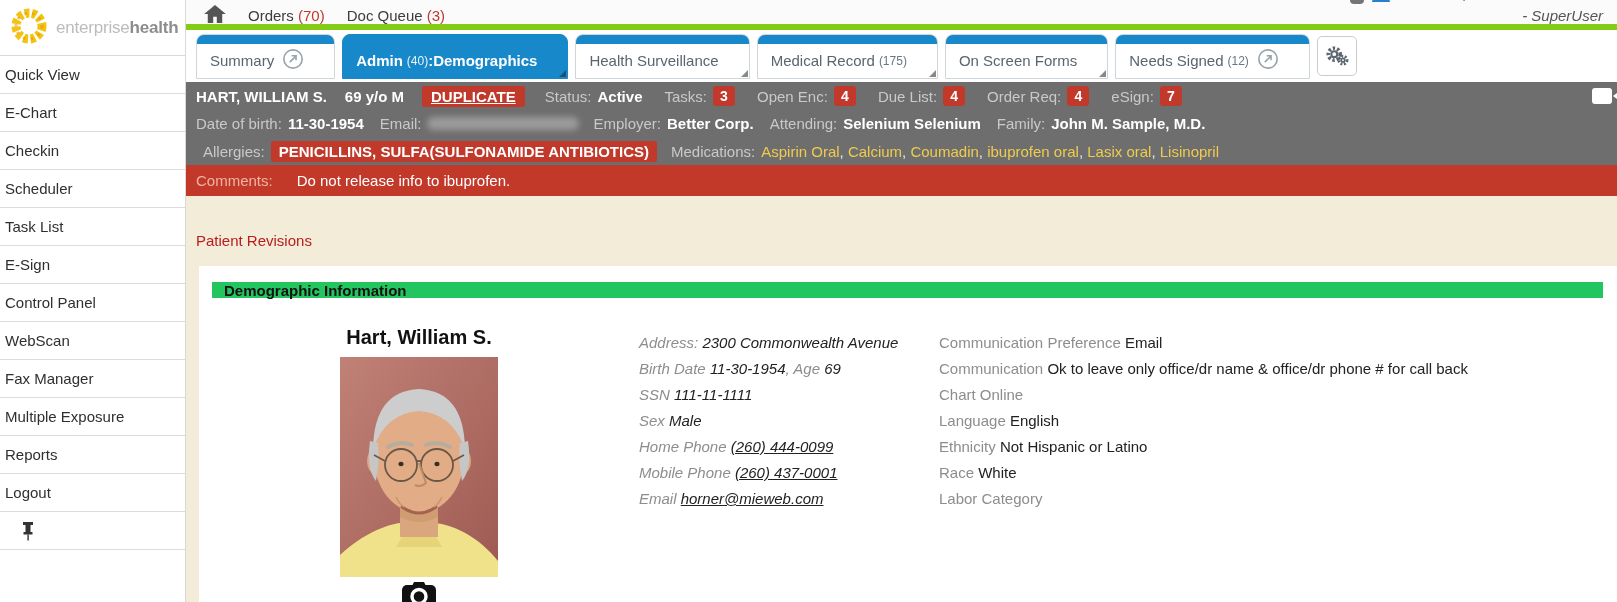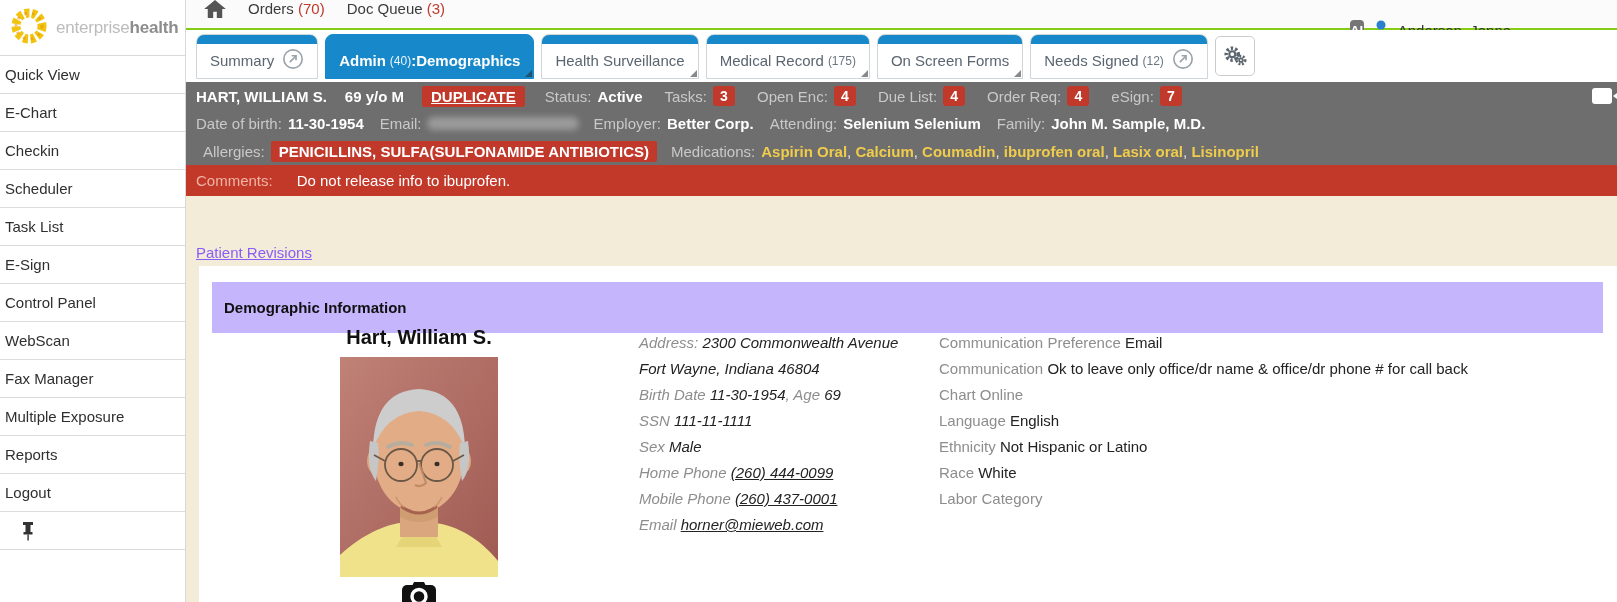--- a/index.html
+++ b/index.html
@@ -9,37 +9,37 @@
   
   .logo-block{position:absolute;left:0;top:0;width:186px;height:56px;background:#fff;
     border-bottom:1px solid #d9d9d9;border-right:1px solid #d9d9d9;display:flex;align-items:center;box-sizing:border-box;}
   .logo-sun{margin:0 6px 0 8px;}
   .logo-text{font-size:17px;letter-spacing:-0.2px;white-space:nowrap;}
   .logo-text .w1{color:#bcbcbc;}
   .logo-text .w2{color:#8d8d8d;font-weight:bold;}
 
   
   .top-header{position:absolute;left:186px;top:0;right:0;height:30px;background:#fbfbfb;
-    border-bottom:2px solid #84cc16;display:flex;align-items:flex-start;box-sizing:border-box;}
+    border-bottom:6px solid #84cc16;display:flex;align-items:flex-end;box-sizing:border-box;}
   .home-btn{margin-left:18px;display:flex;align-items:center;cursor:pointer;}
   .nav-item{margin-left:22px;font-size:15px;color:#3c3c3c;cursor:pointer;white-space:nowrap;}
   .nav-count{color:#c0392b;}
   .header-right{margin-left:auto;display:flex;align-items:center;margin-right:14px;gap:7px;}
   .ai-badge{background:#757575;color:#fff;font-weight:bold;font-size:13px;border-radius:4px;
     width:14px;height:21px;display:flex;align-items:center;justify-content:center;}
   .user-name{font-size:15px;color:#333;}
   .user-role{font-size:15px;color:#555;font-style:italic;margin-left:4px;margin-top:44px;}
 
   
   .tabbar{position:absolute;left:186px;top:30px;right:0;height:52px;background:#fff;
     display:flex;align-items:flex-start;padding-left:10px;box-sizing:border-box;}
   .tab{position:relative;margin-top:4px;margin-right:7px;height:45px;box-sizing:border-box;
     border:1px solid #cfd6da;border-radius:8px 8px 0 0;
     background:linear-gradient(#1788c9 0,#1788c9 9px,#ffffff 9px);
-    display:flex;align-items:center;padding:8px 13px 0 13px;cursor:pointer;white-space:nowrap;}
+    display:flex;align-items:center;padding:8px 30px 0 13px;cursor:pointer;white-space:nowrap;}
   .tab .t-label{font-size:15px;color:#5a6570;}
   .tab .t-count{font-size:12px;color:#6a7680;margin-left:4px;}
   .tab.active{background:#1788c9;border-color:#1788c9;}
   .tab.active .t-label,.tab.active .t-suffix{color:#fff;font-weight:bold;font-size:15px;}
   .tab.active .t-count{color:#eaf4fb;font-weight:normal;}
   .t-suffix{font-size:15px;}
   .fold{position:absolute;right:1px;bottom:1px;width:0;height:0;
     border-left:7px solid transparent;border-bottom:7px solid rgba(40,40,40,0.55);}
   .circle-arrow{margin-left:8px;flex:0 0 auto;}
   .gear-btn{margin-top:6px;width:38px;height:38px;border:1px solid #ccc;border-radius:5px;background:#fff;
@@ -54,43 +54,43 @@
   .b-val{color:#fff;font-weight:600;}
   .p-name{font-weight:bold;margin-right:18px;}
   .p-age{font-weight:600;margin-right:18px;}
   .dup-box{background:#c0392b;color:#fff;text-decoration:underline;font-weight:600;
     padding:2px 9px;border-radius:2px;margin-right:20px;cursor:pointer;}
   .stat-group{margin-right:22px;display:flex;align-items:center;}
   .badge{background:#c0392b;color:#fff;font-weight:bold;border-radius:3px;padding:2px 6px;
     font-size:14px;min-width:10px;text-align:center;cursor:pointer;}
   .video-icon{position:absolute;right:-7px;top:4px;}
   .allergy-box{background:#c0392b;color:#fff;font-weight:600;padding:2px 8px;border-radius:2px;margin-right:14px;}
-  .med-link{color:#f0cc4c;font-weight:700;cursor:pointer;}
+  .med-link{color:#f0cc4c;font-weight:400;cursor:pointer;}
   .med-link:not(:last-child)::after{content:", ";color:#e6e6e6;font-weight:400;}
   .redacted{display:inline-block;width:152px;height:13px;border-radius:7px;background:#9b9b9b;
     filter:blur(3px);margin-right:14px;vertical-align:middle;}
   .b-gap{margin-right:16px;}
   .comments-row{background:#c2392a;display:flex;align-items:center;height:31px;padding-left:10px;
     font-size:15px;white-space:nowrap;}
   .comments-label{color:#efb4a4;margin-right:24px;}
   .comments-text{color:#fff;}
 
   
   .sidebar{position:absolute;left:0;top:56px;width:186px;bottom:0;background:#fff;
     border-right:1px solid #d9d9d9;box-sizing:border-box;}
   .side-item{height:37px;border-bottom:1px solid #dcdcdc;display:flex;align-items:center;
     padding-left:5px;font-size:15px;color:#2f2f2f;cursor:pointer;}
   .side-pin{height:37px;border-bottom:1px solid #dcdcdc;display:flex;align-items:center;padding-left:20px;cursor:pointer;}
 
   
   .content{position:absolute;left:186px;top:196px;right:0;bottom:0;background:#f2ecd9;}
-  .revisions-link{position:absolute;left:10px;top:48px;font-size:15px;color:#8b5cf6;
-    text-decoration:underline;cursor:pointer;}
+  .revisions-link{position:absolute;left:10px;top:36px;font-size:15px;color:#b91c1c;
+    cursor:pointer;}
   .card{position:absolute;left:13px;right:0;top:70px;bottom:0;background:#fff;}
-  .card-header{position:absolute;left:13px;right:14px;top:16px;height:51px;background:#c4b5fd;
+  .card-header{position:absolute;left:13px;right:14px;top:16px;height:16px;background:#22c55e;
     display:flex;align-items:center;}
   .card-title{font-size:15px;font-weight:bold;color:#111;padding-left:12px;}
   .photo-col{position:absolute;left:130px;top:60px;width:180px;display:flex;flex-direction:column;align-items:center;}
   .patient-display-name{font-size:20px;font-weight:bold;color:#111;}
   .photo-frame{margin-top:8px;width:158px;height:220px;overflow:hidden;}
   .camera-btn{margin-top:5px;cursor:pointer;}
   .d-col{position:absolute;top:64px;font-size:15px;line-height:26px;color:#222;}
   .d-col2{left:440px;max-width:290px;font-style:italic;}
   .d-col3{left:740px;white-space:nowrap;}
   .d-label{color:#8d8d8d;}
@@ -312,21 +312,20 @@
           <svg width="38" height="26" viewBox="0 0 38 26">
             <path d="M12 4 L14 0 L24 0 L26 4 Z" fill="#111"></path>
             <rect x="2" y="3" width="34" height="23" rx="5" fill="#111"></rect>
             <circle cx="19" cy="14.5" r="7" fill="none" stroke="#fff" stroke-width="3.4"></circle>
           </svg>
         </span>
       </div>
 
       <div class="d-col d-col2">
         <div><span class="d-label">Address:</span> <span>2300 Commonwealth Avenue</span></div>
-        <div><span>Fort Wayne, Indiana 46804</span></div>
         <div><span class="d-label">Birth Date</span> <span>11-30-1954</span><span class="d-label">, Age</span> <span>69</span></div>
         <div><span class="d-label">SSN</span> <span>111-11-1111</span></div>
         <div><span class="d-label">Sex</span> <span>Male</span></div>
         <div><span class="d-label">Home Phone</span> <span class="d-link">(260) 444-0099</span></div>
         <div><span class="d-label">Mobile Phone</span> <span class="d-link">(260) 437-0001</span></div>
         <div><span class="d-label">Email</span> <span class="d-link">horner@mieweb.com</span></div>
       </div>
 
       <div class="d-col d-col3">
         <div><span class="d-label">Communication Preference</span> <span>Email</span></div>

